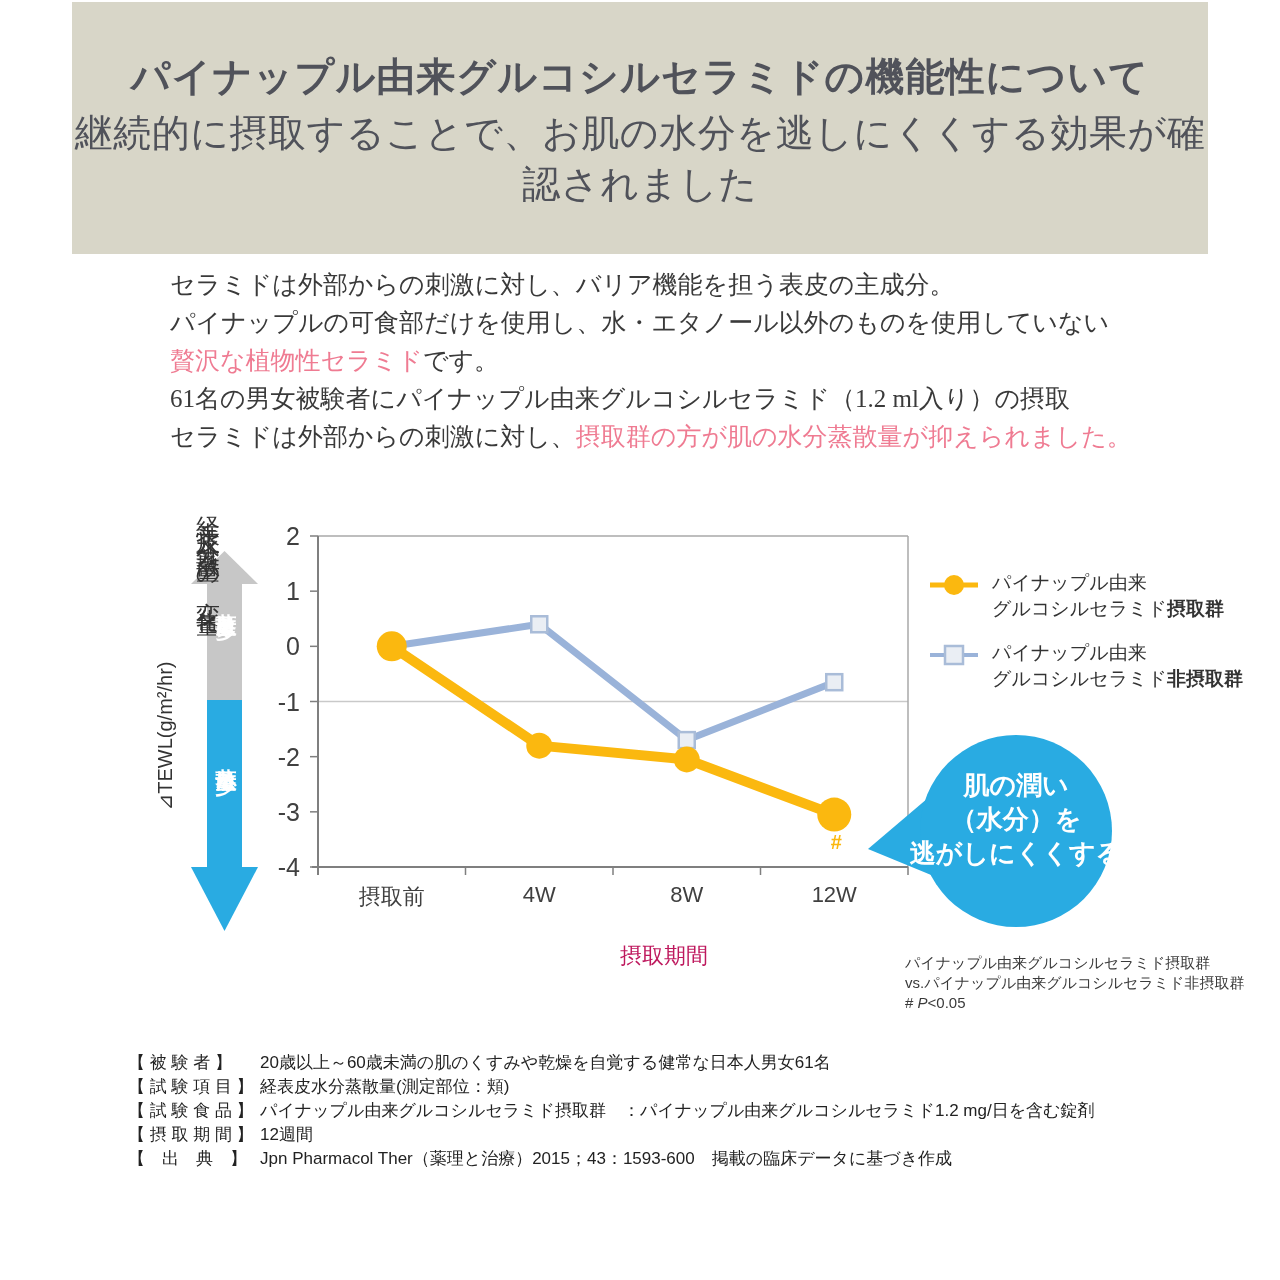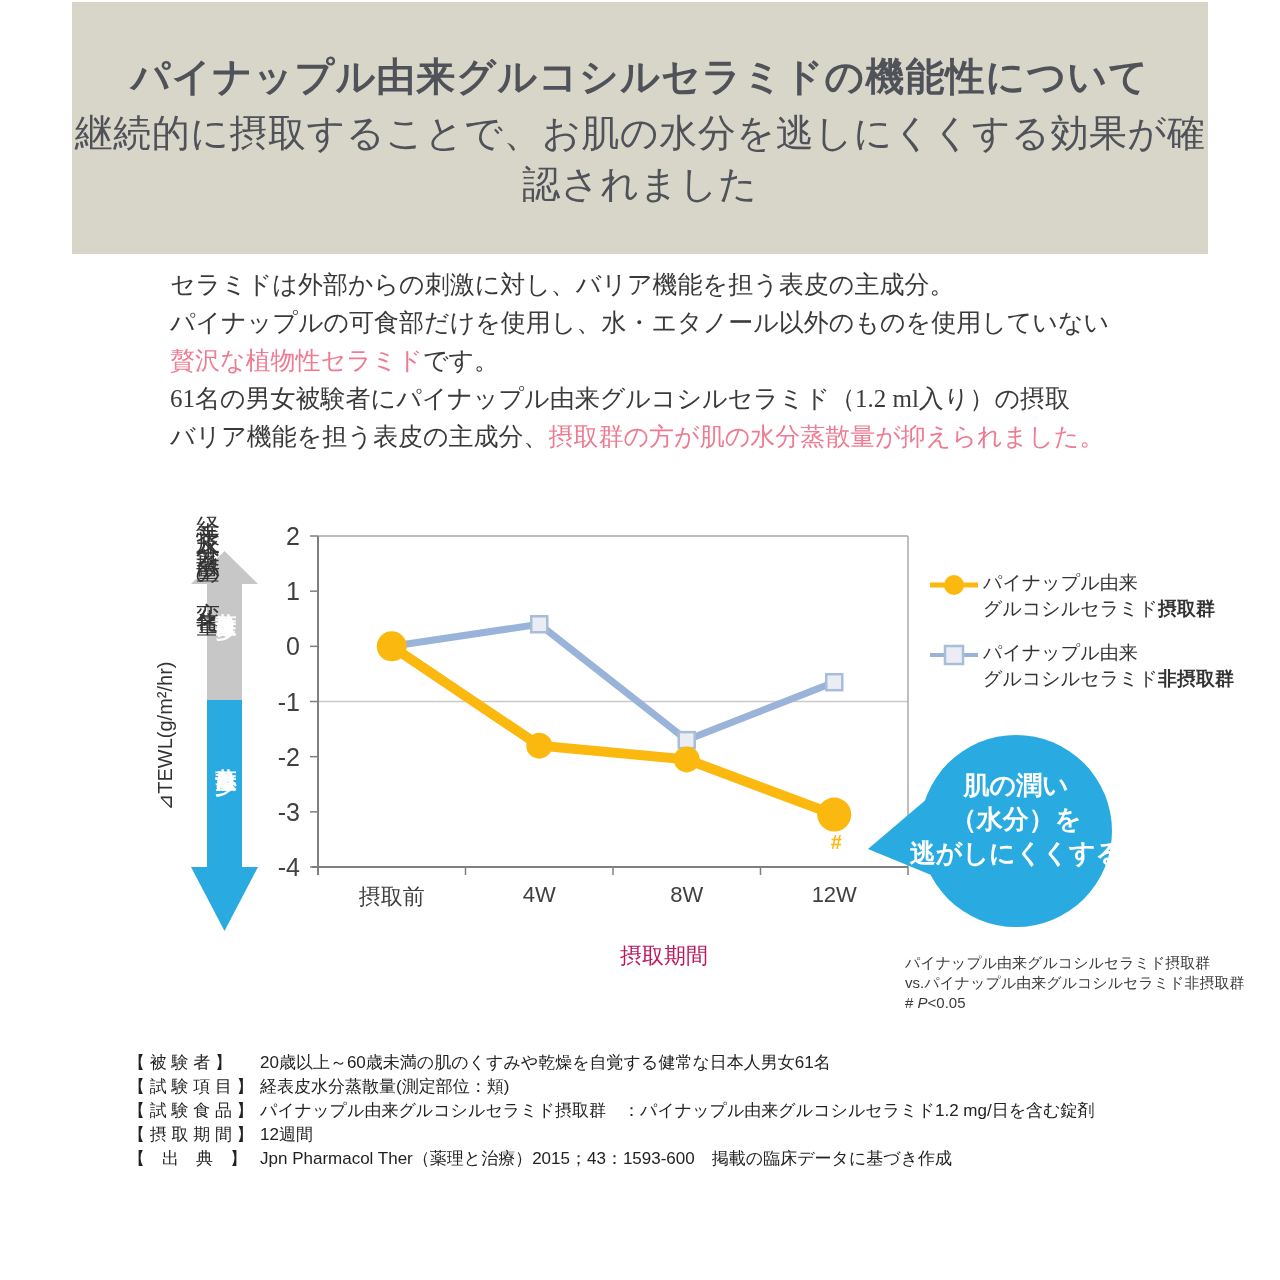--- a/index.html
+++ b/index.html
@@ -24,21 +24,21 @@
   .arrow-label{position:absolute;writing-mode:vertical-rl;color:#fff;font-weight:bold;
                font-size:21px;letter-spacing:2px;}
   .arrow-label.up{left:212px;top:597px;}
   .arrow-label.down{left:212px;top:752px;}
   .ytick{position:absolute;left:242px;width:58px;height:32px;line-height:32px;text-align:right;
          font-size:25px;color:#404040;}
   .xtick{position:absolute;top:882px;width:140px;text-align:center;font-size:22px;color:#404040;}
   .xlabel{position:absolute;left:518px;top:941px;width:190px;text-align:right;font-size:22px;color:#be185d;}
   
   .legend{position:absolute;left:928px;top:570px;}
-  .legend-item{display:flex;gap:3px;align-items:flex-start;margin-bottom:18px;}
+  .legend-item{display:flex;gap:12px;align-items:flex-start;margin-bottom:18px;}
   .legend-swatch{margin-top:2px;flex:none;}
   .legend-text{font-size:19px;line-height:26px;color:#333;}
   .legend-text .b{font-weight:bold;}
   
   .bubble-text{position:absolute;left:906px;top:768px;width:220px;text-align:center;color:#fff;
                font-weight:bold;font-size:26px;line-height:34px;white-space:nowrap;}
   
   .annotation{position:absolute;left:905px;top:953px;font-size:15px;line-height:20px;color:#3a3a3a;}
   .annotation .i{font-style:italic;}
   
@@ -53,21 +53,21 @@
 <div class="header">
   <div class="header-title">パイナップル由来グルコシルセラミドの機能性について</div>
   <div class="header-sub">継続的に摂取することで、お肌の水分を逃しにくくする効果が確認されました</div>
 </div>
 
 <div class="intro">
   <div><span>セラミドは外部からの刺激に対し、バリア機能を担う表皮の主成分。</span></div>
   <div><span>パイナップルの可食部だけを使用し、水・エタノール以外のものを使用していない</span></div>
   <div><span class="pink">贅沢な植物性セラミド</span><span>です。</span></div>
   <div><span>61名の男女被験者にパイナップル由来グルコシルセラミド（1.2 ml入り）の摂取</span></div>
-  <div><span>バリア機能を担う表皮の主成分、</span><span class="pink">摂取群の方が肌の水分蒸散量が抑えられました。</span></div>
+  <div><span>セラミドは外部からの刺激に対し、</span><span class="pink">摂取群の方が肌の水分蒸散量が抑えられました。</span></div>
 </div>
 
 <svg id="plot-svg" class="layer" width="1280" height="1280" viewBox="0 0 1280 1280">
 
   <polygon points="191,584 258,584 224.5,551" fill="#c7c7c7"></polygon>
   <rect x="207" y="583" width="35" height="118" fill="#c7c7c7"></rect>
   <rect x="207" y="700" width="35" height="168" fill="#29ABE2"></rect>
   <polygon points="191,867 258,867 224.5,931" fill="#29ABE2"></polygon>
 <line x1="318" y1="701.5" x2="908" y2="701.5" stroke="#c9c9c9" stroke-width="1.5"></line>
     <line x1="318" y1="536" x2="908" y2="536" stroke="#a9a9a9" stroke-width="1.5"></line>

